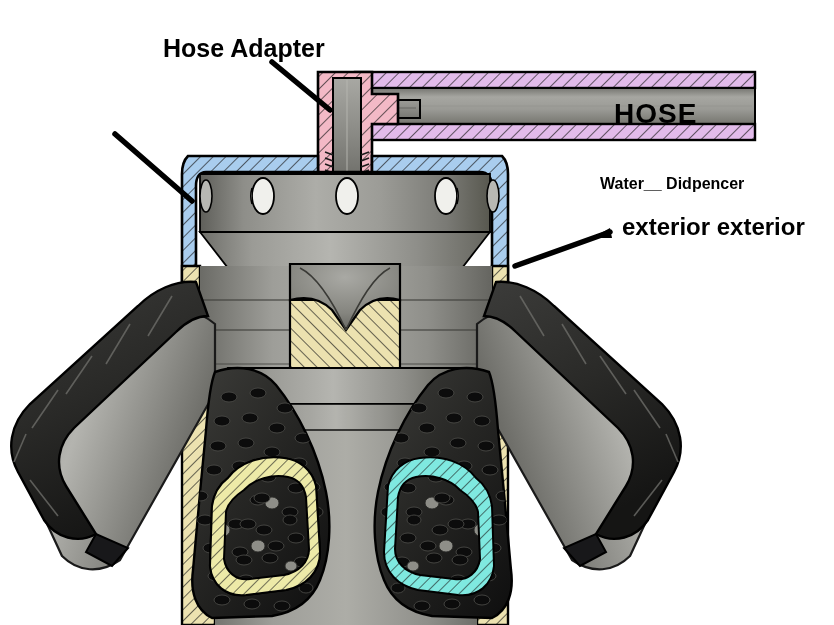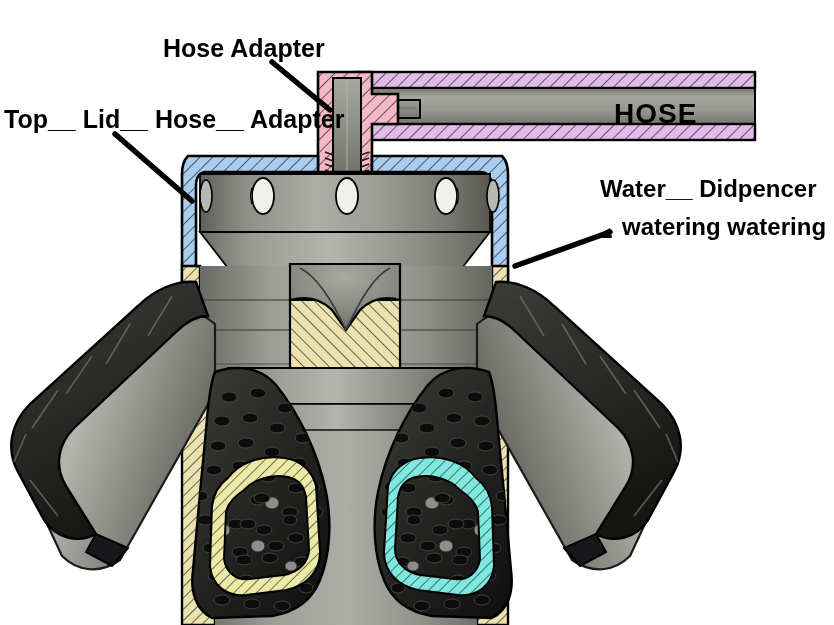--- a/index.html
+++ b/index.html
@@ -5,21 +5,21 @@
 <style>
   html,body{margin:0;padding:0;background:#ffffff;}
   body{width:834px;height:625px;overflow:hidden;
        font-family:"Liberation Sans","DejaVu Sans",sans-serif;}
   #stage{position:relative;width:834px;height:625px;background:#fdba74;}
   #art{position:absolute;left:0;top:0;width:834px;height:625px;}
   .lbl{position:absolute;color:#000;font-weight:700;white-space:nowrap;
        font-family:"Liberation Sans","DejaVu Sans",sans-serif;}
   #lbl-hose-adapter{left:163px;top:34px;font-size:25px;}
   #lbl-top-lid{left:4px;top:105px;font-size:25px;}
-  #lbl-water-disp{left:600px;top:175px;font-size:24px;}
+  #lbl-water-disp{left:600px;top:175px;font-size:16px;}
   #lbl-water-disp2{left:622px;top:213px;font-size:24px;}
   #lbl-hose{left:614px;top:98px;font-size:28px;letter-spacing:1px;}
 </style>
 </head>
 <body>
 
 <div id="stage">
 
 <svg id="art" viewBox="0 0 834 625">
   <defs>
@@ -383,18 +383,17 @@
 
   <g stroke="#000" stroke-width="5.5" stroke-linecap="round">
     <line x1="272" y1="62" x2="330" y2="110"></line>
     <line x1="115" y1="134" x2="192" y2="201"></line>
     <line x1="610" y1="232" x2="515" y2="266"></line>
   </g>
   <path d="M610,228 L592,238 L612,238 Z" fill="#000"></path>
 </svg>
 
 <div class="lbl" id="lbl-hose-adapter">Hose Adapter</div>
-<div class="lbl" id="lbl-top-lid">Top__ Lid__ Hose__ Adapter</div>
 <div class="lbl" id="lbl-water-disp">Water__ Didpencer</div>
-<div class="lbl" id="lbl-water-disp2">watering watering</div>
+<div class="lbl" id="lbl-water-disp2">exterior exterior</div>
 <div class="lbl" id="lbl-hose">HOSE</div>
 
 </div>
 
 </body></html>

